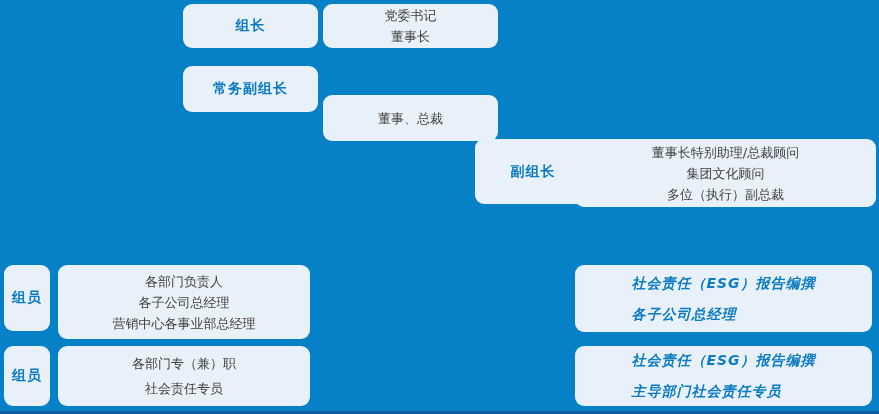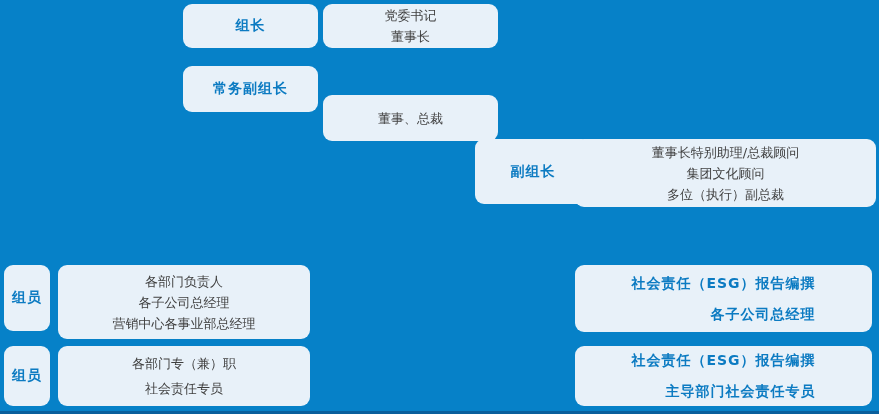--- a/index.html
+++ b/index.html
@@ -43,27 +43,28 @@
   .desc-box .line {
     display: block;
     color: #3F3F3F;
     font-size: 13px;
     line-height: 21px;
     white-space: nowrap;
   }
   .desc-box.wide-space .line { line-height: 25px; }
   .accent-box .line {
     display: block;
-    text-align: right;
+    text-align: left;
     color: #0C7BC2;
     font-weight: bold;
     font-size: 14px;
     line-height: 31px;
     letter-spacing: 1px;
     white-space: nowrap;
+    font-style: italic;
   }
 </style>
 </head>
 <body>
 
 <div class="canvas">
 
   <div class="box label-box" style="left:183px; top:4px; width:135px; height:44px;">
     <span>组长</span>
   </div>

